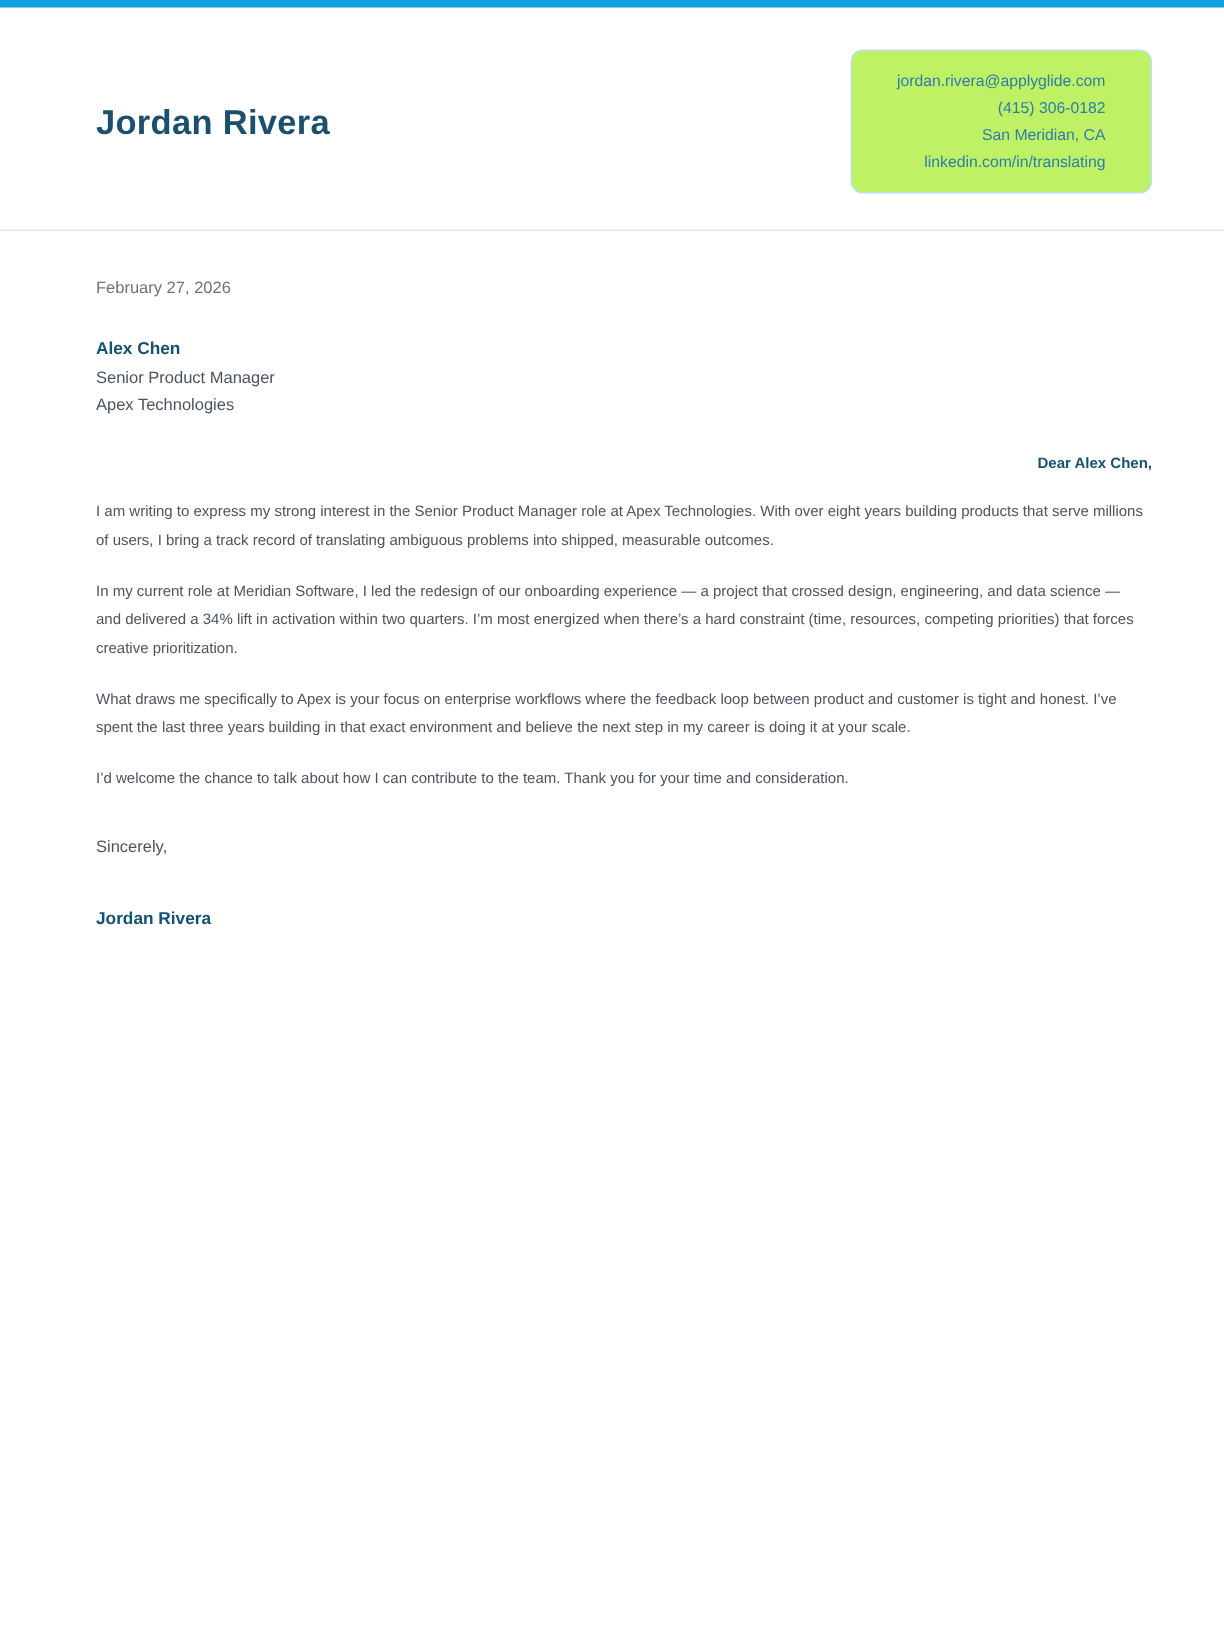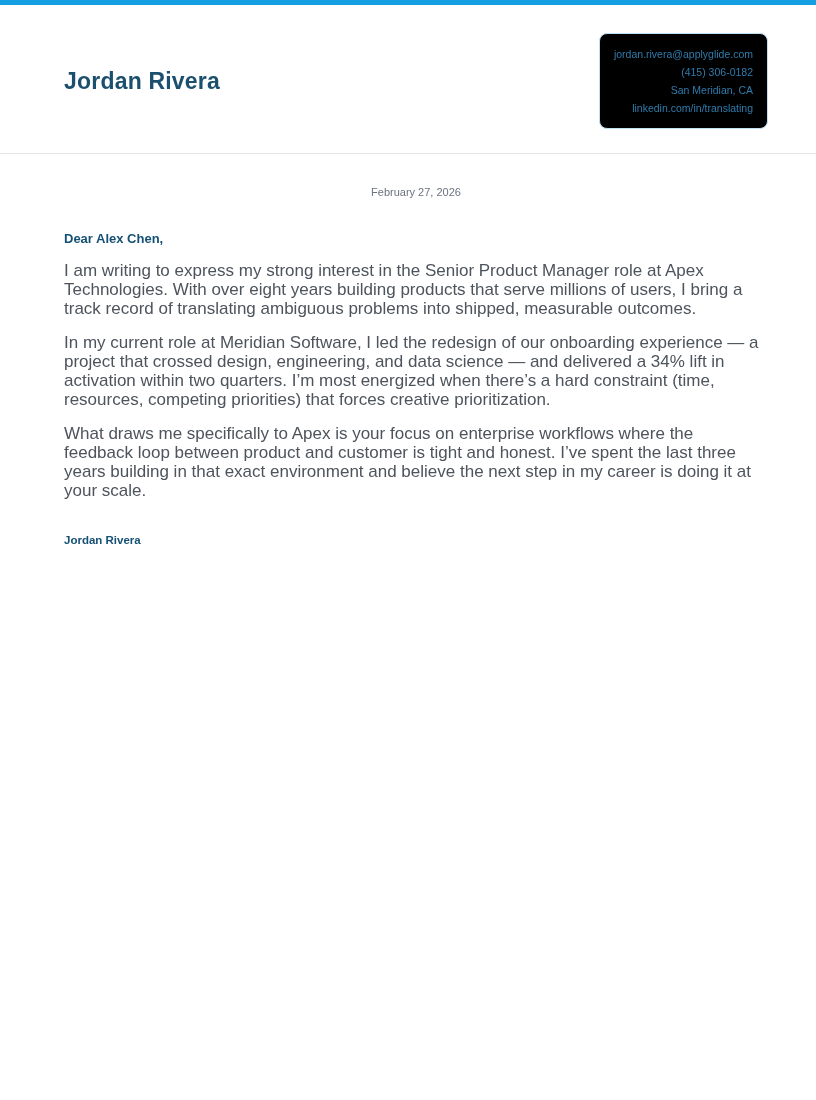--- a/index.html
+++ b/index.html
@@ -27,66 +27,66 @@
     padding: 28px 48px 24px 64px;
     border-bottom: 1px solid #e5e7ea;
   }
   .applicant-name {
     font-size: 23px;
     font-weight: bold;
     color: #1b4f6e;
     letter-spacing: 0.2px;
   }
   .contact-card {
-    background: #000000;
+    background: #bef264;
     border: 1px solid #bcdff1;
     border-radius: 8px;
-    padding: 11px 14px;
+    padding: 11px 30px;
     text-align: right;
     min-width: 166px;
   }
   .contact-line {
     font-size: 10.5px;
     line-height: 18px;
     color: #2f7cad;
     white-space: nowrap;
   }
   .main {
     padding: 0 48px 0 64px;
   }
   .date {
     margin-top: 31px;
     font-size: 11px;
     line-height: 14px;
     color: #6b7280;
-    text-align: center;
   }
   .recipient {
     margin-top: 25px;
   }
   .recipient p {
     font-size: 11px;
     line-height: 18.5px;
     color: #4d545c;
   }
   .recipient .recipient-name {
     font-weight: bold;
     color: #145174;
     font-size: 11.5px;
   }
   .salutation {
-    margin-top: 32px;
-    font-size: 13px;
+    margin-top: 22px;
+    font-size: 10px;
     line-height: 15px;
     font-weight: bold;
     color: #145174;
+    text-align: right;
   }
   .body-para {
     margin-top: 15px;
-    font-size: 17px;
+    font-size: 10px;
     line-height: 19px;
     color: #4d545c;
     max-width: 700px;
   }
   .closing {
     margin-top: 29px;
     font-size: 11px;
     line-height: 15px;
     color: #4d545c;
   }
@@ -112,28 +112,35 @@
       <div class="contact-line">(415) 306-0182</div>
       <div class="contact-line">San Meridian, CA</div>
       <div class="contact-line">linkedin.com/in/translating</div>
     </div>
   </header>
 
   <main class="main">
 
     <p class="date">February 27, 2026</p>
 
+    <div class="recipient">
+      <p class="recipient-name">Alex Chen</p>
+      <p>Senior Product Manager</p>
+      <p>Apex Technologies</p>
+    </div>
 
     <p class="salutation">Dear Alex Chen,</p>
 
     <p class="body-para">I am writing to express my strong interest in the Senior Product Manager role at Apex Technologies. With over eight years building products that serve millions of users, I bring a track record of translating ambiguous problems into shipped, measurable outcomes.</p>
 
     <p class="body-para">In my current role at Meridian Software, I led the redesign of our onboarding experience — a project that crossed design, engineering, and data science — and delivered a 34% lift in activation within two quarters. I’m most energized when there’s a hard constraint (time, resources, competing priorities) that forces creative prioritization.</p>
 
     <p class="body-para">What draws me specifically to Apex is your focus on enterprise workflows where the feedback loop between product and customer is tight and honest. I’ve spent the last three years building in that exact environment and believe the next step in my career is doing it at your scale.</p>
 
+    <p class="body-para">I’d welcome the chance to talk about how I can contribute to the team. Thank you for your time and consideration.</p>
 
+    <p class="closing">Sincerely,</p>
 
     <p class="signature">Jordan Rivera</p>
 
   </main>
 
 </div>
 
 </body></html>

